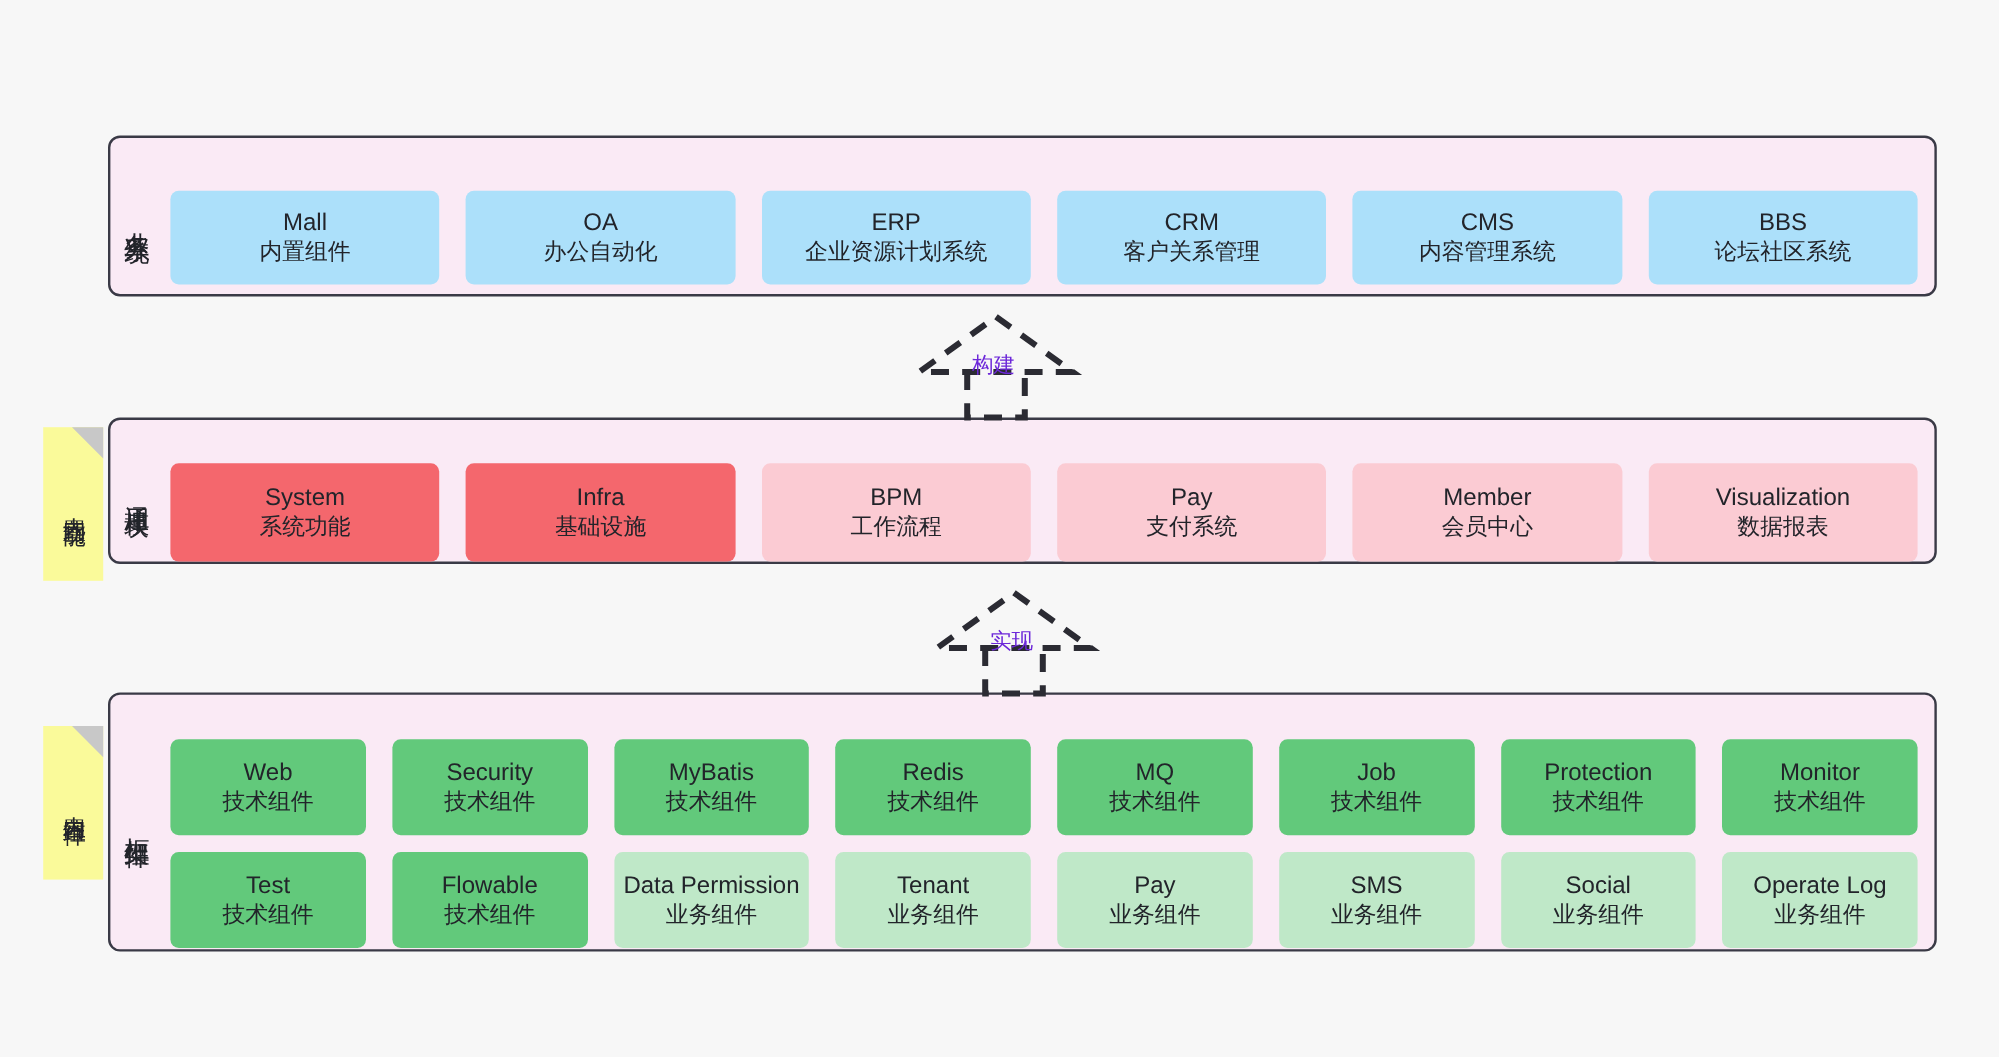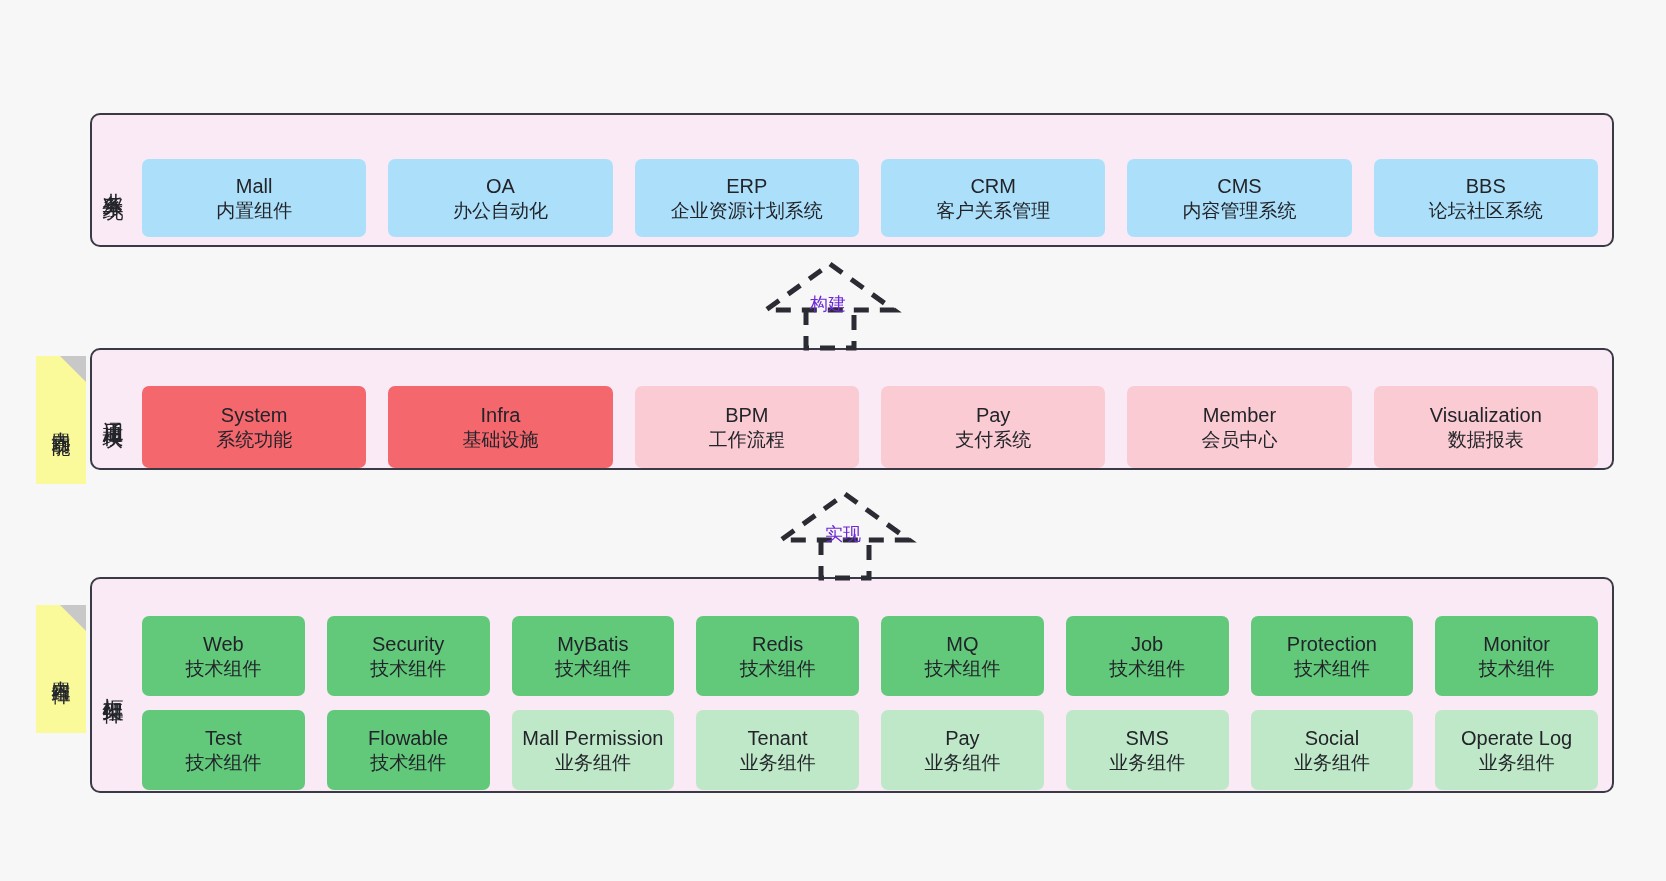--- a/index.html
+++ b/index.html
@@ -274,21 +274,21 @@
       <div class="row">
         <div class="card green">
           <span class="en">Test</span>
           <span class="cn">技术组件</span>
         </div>
         <div class="card green">
           <span class="en">Flowable</span>
           <span class="cn">技术组件</span>
         </div>
         <div class="card lightgreen">
-          <span class="en">Mall Permission</span>
+          <span class="en">Data Permission</span>
           <span class="cn">业务组件</span>
         </div>
         <div class="card lightgreen">
           <span class="en">Tenant</span>
           <span class="cn">业务组件</span>
         </div>
         <div class="card lightgreen">
           <span class="en">Pay</span>
           <span class="cn">业务组件</span>
         </div>

